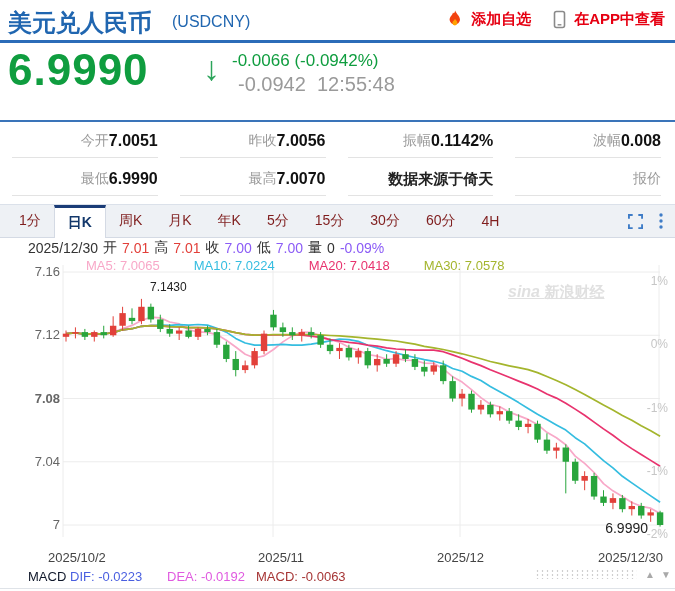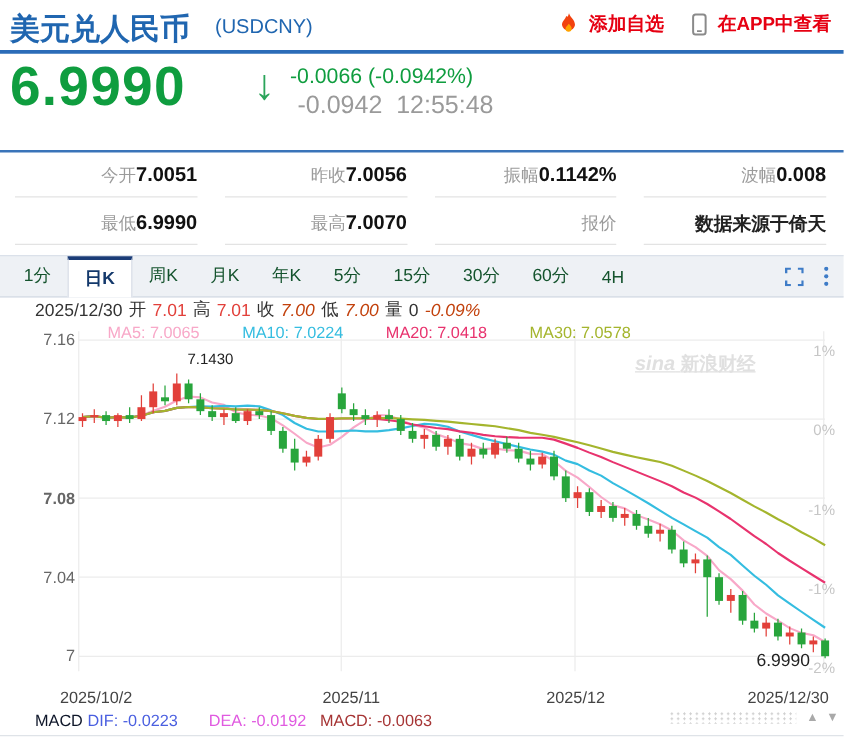--- a/index.html
+++ b/index.html
@@ -24,27 +24,27 @@
   .chg-sub { position:absolute; left:238px; top:30px; font-size:20px; color:#9a9a9a; }
   
   .stats { border-top:2px solid #3a74b9; height:76px; display:flex; flex-wrap:wrap; padding:0 2px; }
   .cell { width:25%; height:38px; display:flex; align-items:center; justify-content:flex-end; padding:0 12px 0 10px; position:relative; }
   .cell:after { content:""; position:absolute; left:10px; right:12px; bottom:2px; border-bottom:1px solid #e3e3e3; }
   .cell .lbl { color:#9b9b9b; font-size:14px; }
   .cell .val { color:#111; font-size:16px; font-weight:bold; }
   .cell .src { color:#222; font-size:15px; font-weight:600; }
   
   .tabbar { height:34px; margin-top:8px; background:#eef1f5; border-top:1px solid #dbe1ea; border-bottom:1px solid #d4dae4; display:flex; align-items:stretch; padding-left:6px; position:relative; }
-  .tab { font-size:14px; color:#14532d; padding:0 13px; display:flex; align-items:center; cursor:pointer; position:relative; }
+  .tab { font-size:14px; color:#7f1d1d; padding:0 13px; display:flex; align-items:center; cursor:pointer; position:relative; }
   .tab.active { background:#fff; border-left:1px solid #d4dae4; border-right:1px solid #d4dae4; border-top:3px solid #1b3c77; color:#13386b; font-weight:bold; margin-bottom:-1px; }
   .tb-icons { position:absolute; right:12px; top:0; height:100%; display:flex; align-items:center; gap:16px; }
   .icon-btn { cursor:pointer; display:flex; align-items:center; }
   
   .ohlc { height:20px; padding-left:28px; font-size:14px; display:flex; gap:5px; align-items:center; color:#333; white-space:nowrap; }
-  .ohlc .r { color:#e2403a; } .ohlc .g { color:#c2410c;font-style:italic; }
+  .ohlc .r { color:#e2403a; } .ohlc .g { color:#8b5cf6; }
   
   .chart { height:287px; position:relative; }
   .ma-legend { position:absolute; left:86px; top:0; font-size:13px; display:flex; gap:34px; z-index:3; }
   svg.plot { position:absolute; left:0; top:0; }
   .axis-lbl { position:absolute; font-size:13px; color:#666; width:60px; text-align:right; }
   .raxis-lbl { position:absolute; font-size:12px; color:#c6c6c6; right:7px; text-align:right; }
   .ann-high { position:absolute; left:150px; top:22px; font-size:12px; color:#222; }
   .ann-low { position:absolute; left:578px; top:262px; width:70px; text-align:right; font-size:14px; color:#222; z-index:4; }
   .watermark { position:absolute; left:508px; top:27px; color:#e0e0e0; z-index:1; line-height:13px;text-decoration:underline; }
   .wm-brand { font-size:16px; font-weight:bold; font-style:italic; }
@@ -118,26 +118,26 @@
     </div>
   <div class="cell">
       <span class="lbl">最低</span>
       <span class="val">6.9990</span>
     </div>
   <div class="cell">
       <span class="lbl">最高</span>
       <span class="val">7.0070</span>
     </div>
   <div class="cell">
+      <span class="lbl"></span>
+      <span class="src">数据来源于倚天</span>
+    </div>
+  <div class="cell">
       <span class="lbl">报价</span>
       <span class="val"></span>
-    </div>
-  <div class="cell">
-      <span class="lbl"></span>
-      <span class="src">数据来源于倚天</span>
     </div>
 </div>
 
 <div class="tabbar">
   <span class="tab">1分</span>
   <span class="tab active">日K</span>
   <span class="tab">周K</span>
   <span class="tab">月K</span>
   <span class="tab">年K</span>
   <span class="tab">5分</span>

